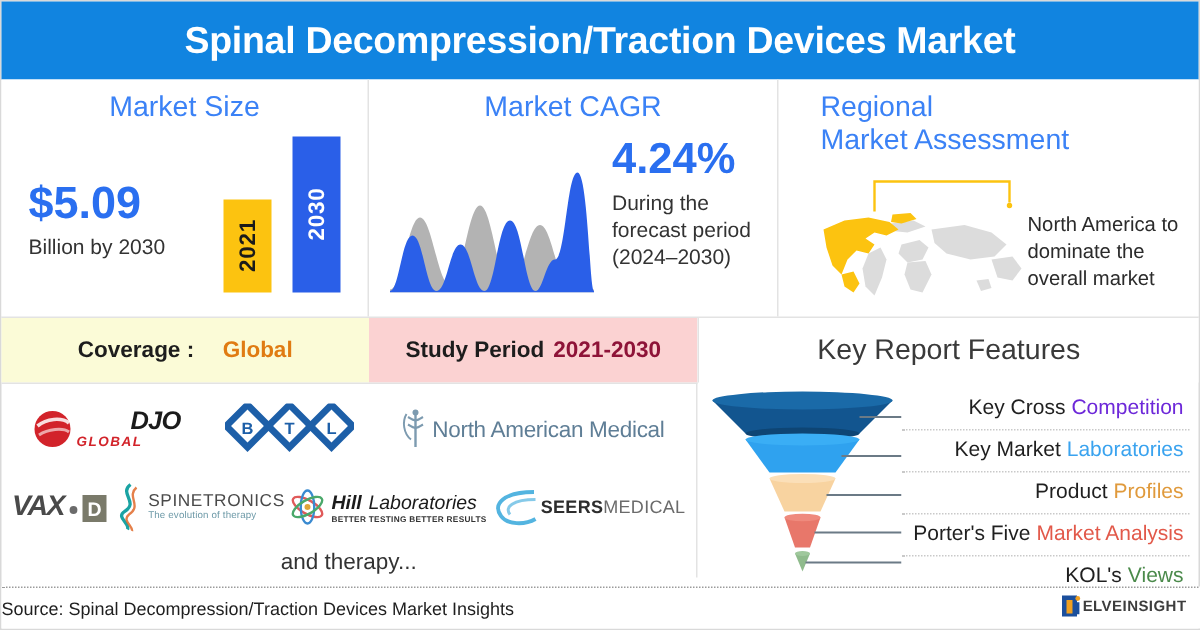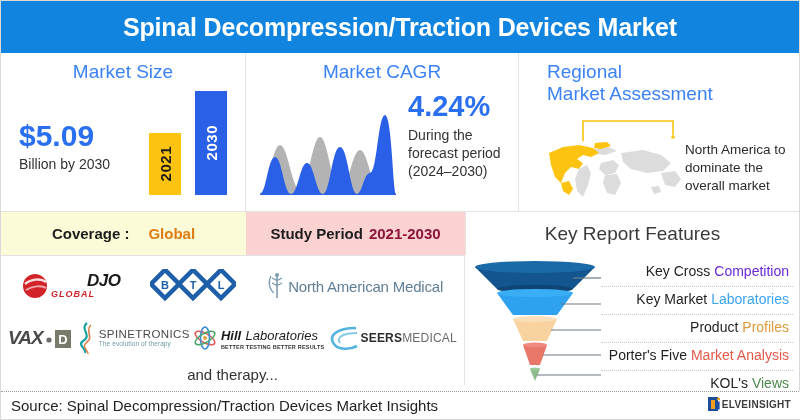--- a/index.html
+++ b/index.html
@@ -87,21 +87,21 @@
   .feat{font-size:14px;text-align:right;padding:0 4px 3px 0;height:24px;
         line-height:24px;border-bottom:1px dotted #c9c9c9;white-space:nowrap;}
   .feat:last-child{border-bottom:none;}
   .feat .a{color:#1f1f1f;}
   .feat .b{margin-left:4px;}
 
   
   .footer{position:absolute;left:0;bottom:0;width:800px;height:28px;
           border-top:1px dotted #9b9b9b;box-sizing:border-box;
           display:flex;align-items:center;background:#fff;}
-  .src{font-size:15px;color:#1f1f1f;padding-left:10px;text-align:center;}
+  .src{font-size:12px;color:#1f1f1f;text-align:center;}
   .brand{position:absolute;right:10px;top:4px;display:flex;align-items:center;}
   .brand-txt{font-size:10px;font-weight:bold;color:#3d3d3d;letter-spacing:.3px;}
 
   
   .djo-txt{font-size:17px;font-weight:bold;font-style:italic;color:#1b1b1b;
            line-height:.95;letter-spacing:-.5px;margin-left:36px;}
   .djo-sub{font-size:9px;font-weight:bold;font-style:italic;color:#d2232a;
            letter-spacing:1px;}
   .nam-txt{font-size:15px;color:#5f7e96;letter-spacing:-.2px;}
   .vaxd-txt{font-size:19px;font-weight:bold;font-style:italic;color:#4a4a4a;

